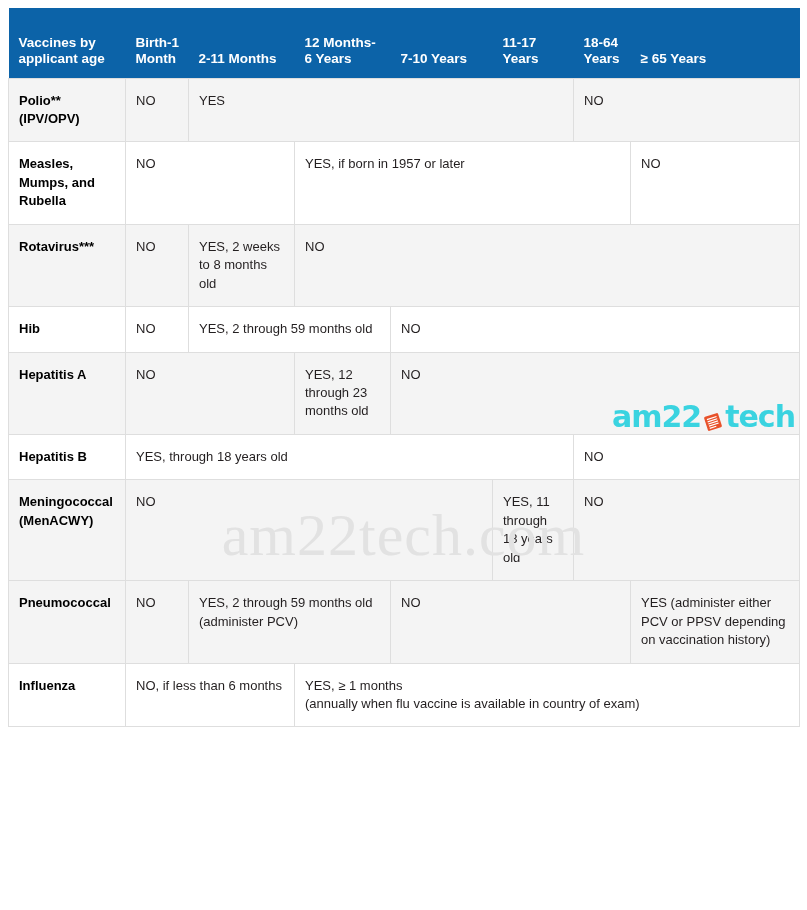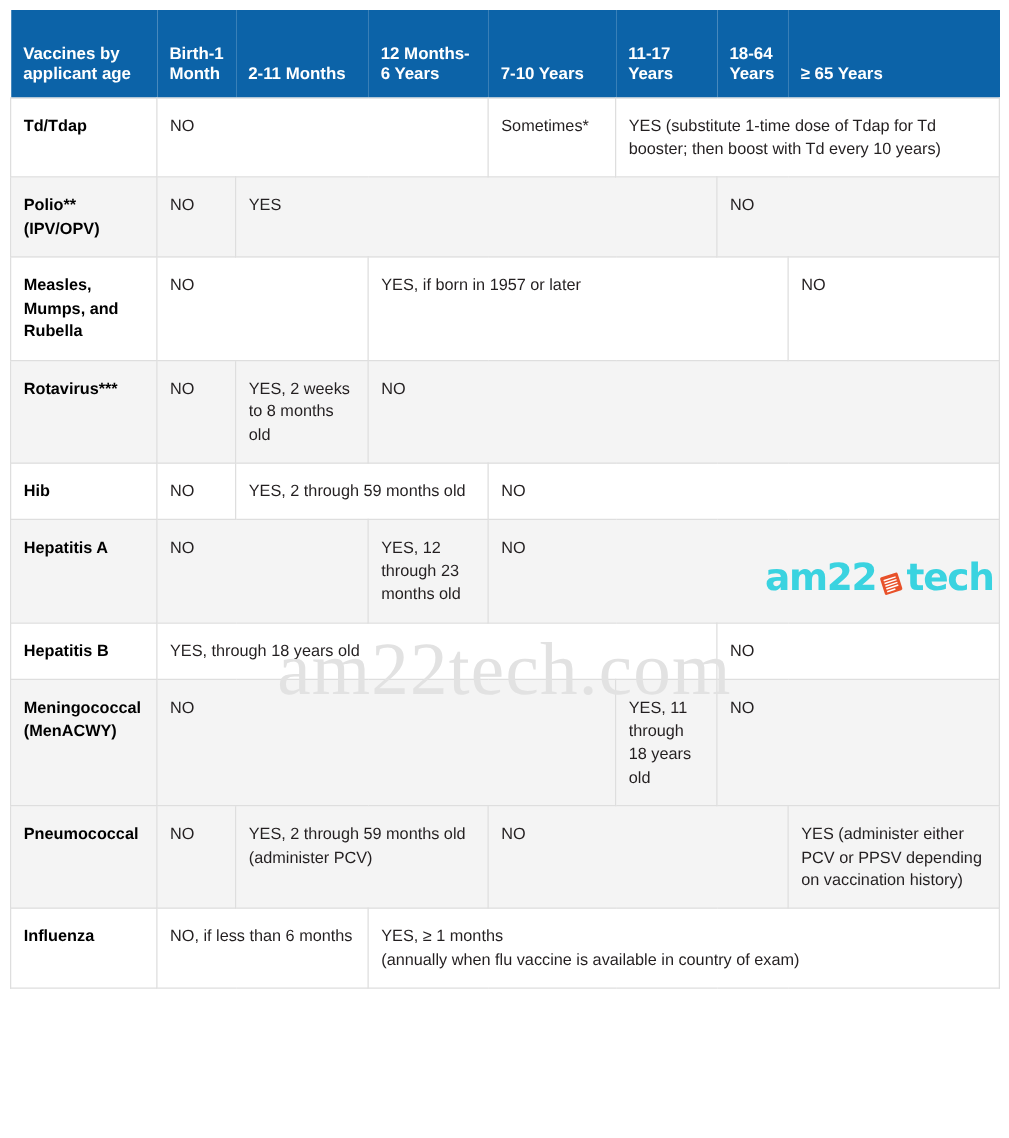--- a/index.html
+++ b/index.html
@@ -36,21 +36,21 @@
     letter-spacing: 1px;
     pointer-events: none;
     z-index: 5;
     user-select: none;
   }
 
   
   .logo {
     position: absolute;
     right: 12px;
-    top: 448px;
+    top: 402px;
     z-index: 6;
     display: flex;
     align-items: center;
     font-family: "DejaVu Sans", sans-serif;
     font-weight: bold;
     font-size: 30px;
     letter-spacing: -1px;
     color: #3ad3e0;
     line-height: 1;
   }
@@ -161,26 +161,20 @@
           <th>Birth-1 Month</th>
           <th>2-11 Months</th>
           <th>12 Months-6 Years</th>
           <th>7-10 Years</th>
           <th>11-17 Years</th>
           <th>18-64 Years</th>
           <th>≥ 65 Years</th>
         </tr>
     </thead>
     <tbody id="table-body">
-        <tr class="even">
-          <td class="vname">Td/Tdap</td>
-          <td colspan="3" style="white-space: pre-line;">NO</td>
-          <td colspan="1" style="white-space: pre-line;">Sometimes*</td>
-          <td colspan="3" style="white-space: pre-line;">YES (substitute 1-time dose of Tdap for Td booster; then boost with Td every 10 years)</td>
-        </tr>
         <tr class="odd">
           <td class="vname">Polio** (IPV/OPV)</td>
           <td colspan="1" style="white-space: pre-line;">NO</td>
           <td colspan="4" style="white-space: pre-line;">YES</td>
           <td colspan="2" style="white-space: pre-line;">NO</td>
         </tr>
         <tr class="even">
           <td class="vname">Measles, Mumps, and Rubella</td>
           <td colspan="2" style="white-space: pre-line;">NO</td>
           <td colspan="4" style="white-space: pre-line;">YES, if born in 1957 or later</td>

